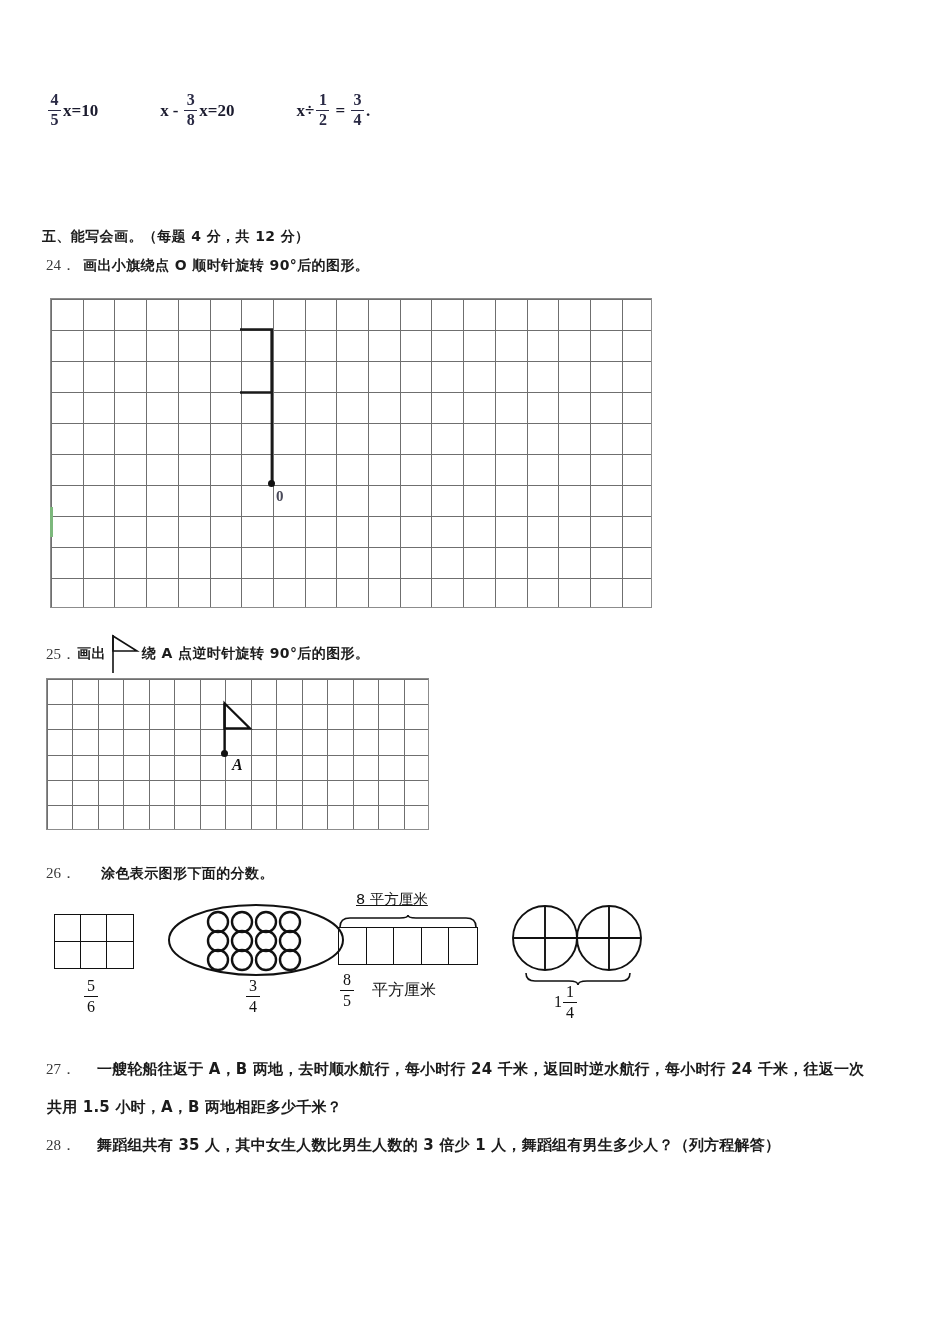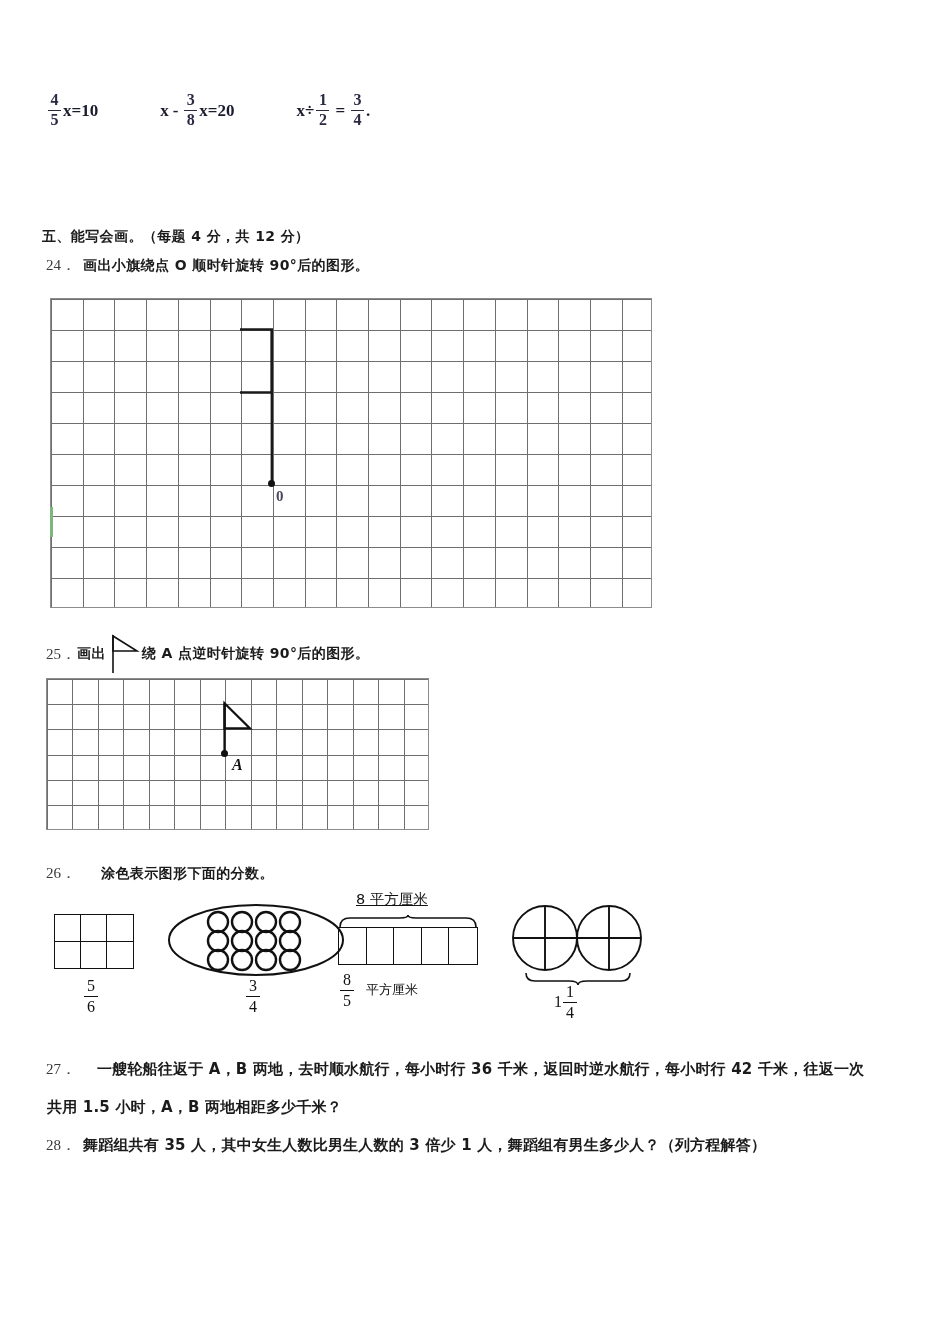--- a/index.html
+++ b/index.html
@@ -76,21 +76,21 @@
   }
 
   
   .sec-five   { position: absolute; left: 42px; top: 228px; }
   .q24-line   { position: absolute; left: 46px; top: 256px; display:flex; align-items:baseline; gap:7px; }
   .q25-line   { position: absolute; left: 46px; top: 634px; display:flex; align-items:center; gap:1px; }
   .q26-line   { position: absolute; left: 46px; top: 864px; display:flex; align-items:flex-end; gap:25px; }
   .sec-six    { position: absolute; left: 42px; top: 1032px; }
   .q27-line1  { position: absolute; left: 46px; top: 1060px; display:flex; align-items:baseline; gap:21px; }
   .q27-line2  { position: absolute; left: 35px; top: 1098px; margin-left: 12px; }
-  .q28-line   { position: absolute; left: 46px; top: 1136px; display:flex; align-items:baseline; gap:7px; }
+  .q28-line   { position: absolute; left: 46px; top: 1136px; display:flex; align-items:baseline; gap:21px; }
 
   
   .grid24 {
     position: absolute;
     left: 50px;
     top: 298px;
     width: 602px;
     height: 310px;
   }
   .gridbox {
@@ -180,23 +180,23 @@
   .cfrac {
     display: inline-flex;
     flex-direction: column;
     align-items: center;
     line-height: 1.0;
   }
   .cfrac .num, .cfrac .den { font-size: 16px; padding: 0 3px; }
   .cfrac .bar { width: 100%; min-width: 12px; height: 1.5px; background: #111; margin: 1.5px 0; }
   .cap-cn {
     font-family: "DejaVu Sans", "Liberation Sans", sans-serif;
-    font-size: 13px;
+    font-size: 16px;
     font-weight: normal;
-    margin-left: 12px;
+    margin-left: 18px;
     color: #111;
   }
   .mixed { display: inline-flex; align-items: center; font-size: 16px; }
   .mixed .whole { margin-right: 1px; }
 
   
   .rectgrid {
     position: absolute;
     box-sizing: border-box;
     border: 1.6px solid #111;
@@ -417,21 +417,21 @@
           <span class="den">4</span>
         </span>
       </span>
     </div>
 
   </div>
 
 
   <div class="q27-line1">
     <span class="qnum">27．</span>
-    <span class="para">一艘轮船往返于 A，B 两地，去时顺水航行，每小时行 36 千米，返回时逆水航行，每小时行 42 千米，往返一次</span>
+    <span class="para">一艘轮船往返于 A，B 两地，去时顺水航行，每小时行 24 千米，返回时逆水航行，每小时行 24 千米，往返一次</span>
   </div>
   <div class="q27-line2 para">共用 1.5 小时，A，B 两地相距多少千米？</div>
 
   <div class="q28-line">
     <span class="qnum">28．</span>
     <span class="para">舞蹈组共有 35 人，其中女生人数比男生人数的 3 倍少 1 人，舞蹈组有男生多少人？（列方程解答）</span>
   </div>
 
 </div>
 

